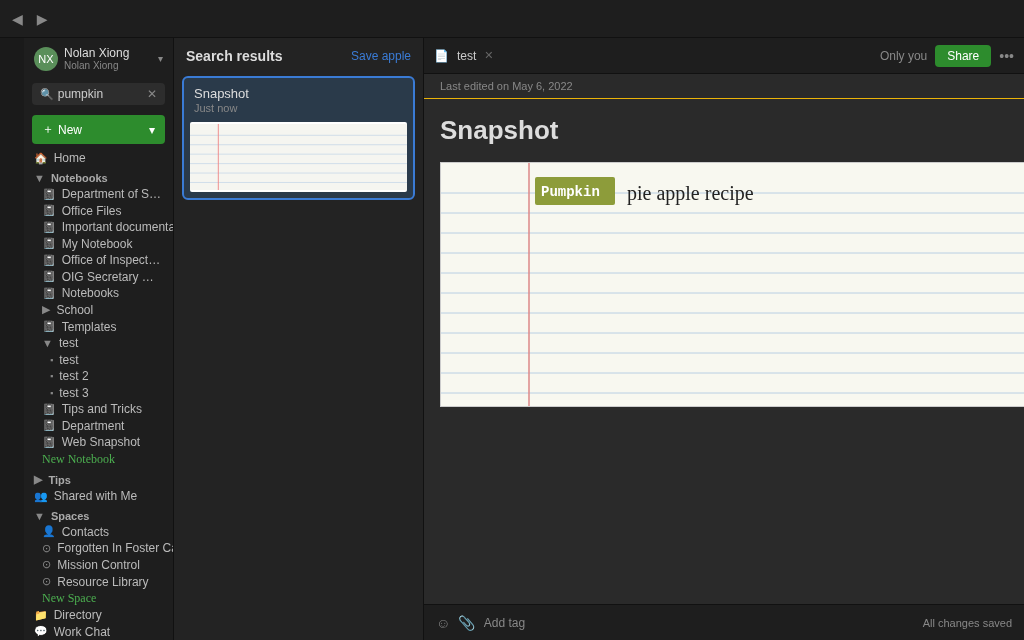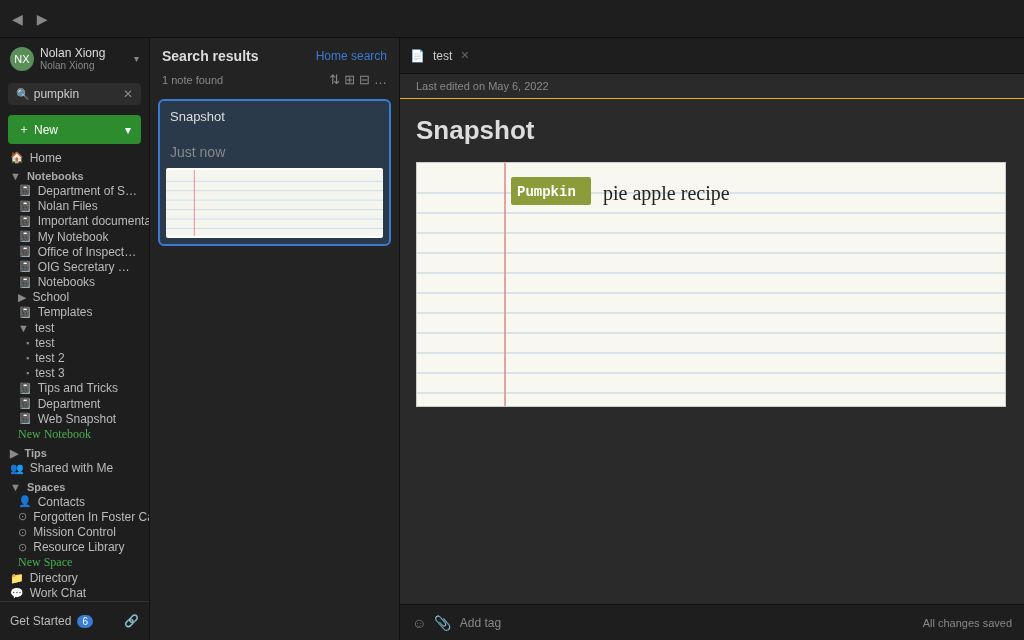--- a/index.html
+++ b/index.html
@@ -31,20 +31,21 @@
       color: #888;
       cursor: pointer;
       font-size: 14px;
       padding: 2px 4px;
     }
 
     .main-layout {
       display: flex;
       flex: 1;
       overflow: hidden;
+      padding-left: 24px;
     }
 
     
     .sidebar {
       width: 150px;
       background: #1e1e1e;
       display: flex;
       flex-direction: column;
       overflow-y: auto;
       flex-shrink: 0;
@@ -190,21 +191,21 @@
     .note-card {
       margin: 6px 8px;
       background: #2a3a4a;
       border: 2px solid #3a7bd5;
       border-radius: 6px;
       overflow: hidden;
       cursor: pointer;
     }
     .note-card-header { padding: 8px 10px 4px; }
     .note-card-title { font-size: 13px; color: #ddd; font-weight: 500; }
-    .note-card-time { font-size: 14px; color: #888; margin-top: 20px; }
+    .note-card-time { font-size: 11px; color: #888; margin-top: 1px; }
     .note-card-preview {
       background: #fff;
       margin: 4px 6px 6px;
       height: 70px;
       border-radius: 2px;
       overflow: hidden;
       position: relative;
     }
     .note-lines {
       width: 100%;
@@ -338,21 +339,21 @@
       <span class="icon">▼</span>
       <span>Notebooks</span>
     </div>
 
     <div class="sidebar-item indented">
       <span class="icon">📓</span>
       <span style="overflow:hidden;text-overflow:ellipsis;">Department of Social Se...</span>
     </div>
     <div class="sidebar-item indented">
       <span class="icon">📓</span>
-      <span>Nolan Files</span>
+      <span>Office Files</span>
     </div>
     <div class="sidebar-item indented">
       <span class="icon">📓</span>
       <span>Important documentation</span>
     </div>
     <div class="sidebar-item indented">
       <span class="icon">📓</span>
       <span>My Notebook</span>
     </div>
     <div class="sidebar-item indented">
@@ -442,42 +443,26 @@
 
     <div class="sidebar-item">
       <span class="icon">📁</span>
       <span>Directory</span>
     </div>
     <div class="sidebar-item">
       <span class="icon">💬</span>
       <span>Work Chat</span>
     </div>
 
-    <div class="sidebar-bottom">
-      <div class="get-started-row">
-        <span>Get Started</span>
-        <span class="badge">6</span>
-        <span style="margin-left:auto;font-size:12px;">🔗</span>
-      </div>
-    </div>
   </div>
 
   <div class="middle-panel">
     <div class="search-header">
       <span class="search-title">Search results</span>
-      <button class="save-search-btn">Home search</button>
-    </div>
-    <div class="search-meta">
-      <span class="note-count">1 note found</span>
-      <div class="search-actions">
-        <span class="action-icon">⇅</span>
-        <span class="action-icon">⊞</span>
-        <span class="action-icon">⊟</span>
-        <span class="action-icon">…</span>
-      </div>
+      <button class="save-search-btn">Save apple</button>
     </div>
 
     <div class="note-card">
       <div class="note-card-header">
         <div class="note-card-title">Snapshot</div>
         <div class="note-card-time">Just now</div>
       </div>
       <div class="note-card-preview">
         <svg class="note-lines" viewBox="0 0 230 70" xmlns="http://www.w3.org/2000/svg">
           <rect width="230" height="70" fill="#f5f5f0"></rect>
@@ -495,20 +480,25 @@
     </div>
   </div>
 
   <div class="main-content">
 
     <div class="content-topbar">
       <span class="tab-icon">📄</span>
       <span class="tab-name">test</span>
       <span class="tab-close">✕</span>
 
+      <div class="content-topbar-right">
+        <span class="only-you-text">Only you</span>
+        <button class="share-btn">Share</button>
+        <span class="more-btn">•••</span>
+      </div>
     </div>
 
     <div class="content-meta">
       <span>Last edited on May 6, 2022</span>
     </div>
 
     <div class="note-body">
       <div class="note-title-display">Snapshot</div>
 
       <div class="notebook-img">

